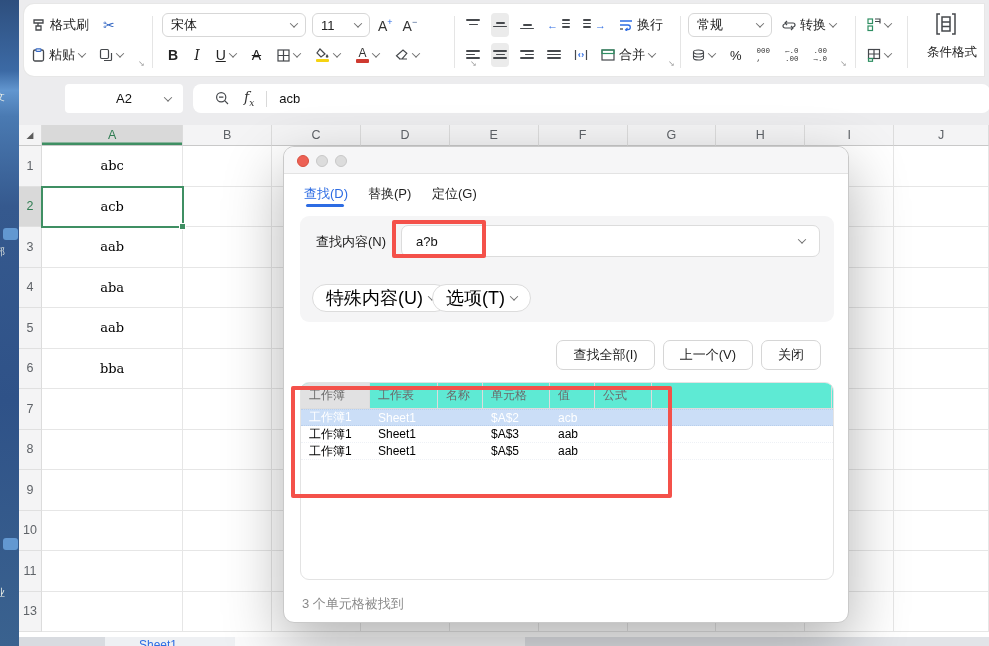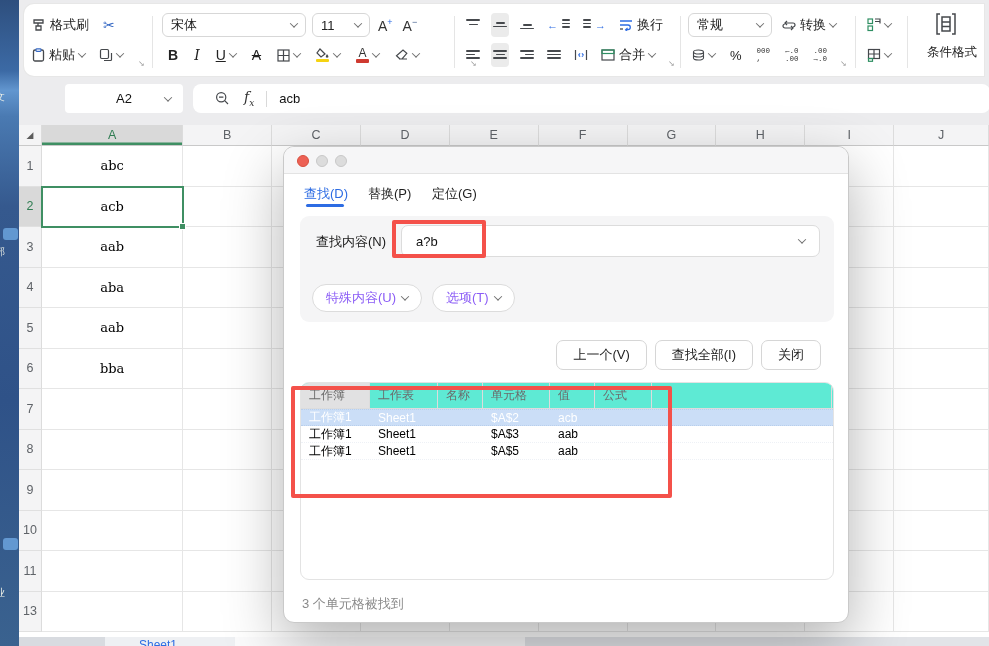--- a/index.html
+++ b/index.html
@@ -79,21 +79,21 @@
   .dtab { position:absolute; top:38px; font-size:13px; color:#1f1f1f; }
   .dtab.active { color:#2d6ce3; }
   .dtab-underline { position:absolute; top:57px; height:3px; width:38px; border-radius:2px; background:#2d6ce3; }
   #findPanel { position:absolute; left:16px; top:69px; width:534px; height:106px; background:#f5f5f6; border-radius:9px; }
   #findLabel { position:absolute; left:16px; top:17px; font-size:13px; color:#1a1a1a; }
   #findCombo { position:absolute; left:101px; top:9px; width:419px; height:32px; background:#fff;
     border:1px solid #dcdcdc; border-radius:7px; display:flex; align-items:center; font-size:13px; color:#111; }
   #findCombo .val { padding-left:14px; }
   #findCombo .chev { position:absolute; right:14px; }
   .pill { position:absolute; top:68px; height:28px; border:1px solid #dcdcdc; border-radius:15px; background:#fff;
-    display:flex; align-items:center; gap:6px; padding:0 13px; font-size:13px; color:#8b5cf6; }
+    display:flex; align-items:center; gap:6px; padding:0 13px; font-size:18px; color:#000000; }
   #btnRow { position:absolute; top:193px; right:27px; display:flex; gap:8px; }
   .dbtn { height:30px; border:1px solid #d6d6d6; border-radius:7px; background:#fff; display:flex;
     align-items:center; padding:0 16px; font-size:13px; color:#1d1d1d; }
   .dbtn.primary { background:#2d6ce3; border-color:#2d6ce3; color:#fff; }
   #resultsPanel { position:absolute; left:16px; top:235px; width:534px; height:198px; background:#fff;
     border:1px solid #e3e3e3; border-radius:9px; overflow:hidden; }
   .rhdr { display:flex; height:26px; background:#5eead4; border-bottom:1px solid #dcdcdc; }
   .rhcell { display:flex; align-items:center; padding-left:8px; font-size:12px; color:#6b6b6b;
     border-right:1px solid #dcdcdc; }
   .rhcell.first { background:#e1e1e2; }
@@ -650,22 +650,22 @@
       <span>特殊内容(U)</span>
       <span class="chev"></span>
     </div>
     <div class="pill" style="left:132px;">
       <span>选项(T)</span>
       <span class="chev"></span>
     </div>
   </div>
 
   <div id="btnRow">
+    <div class="dbtn">查找全部(I)</div>
     <div class="dbtn">上一个(V)</div>
-    <div class="dbtn">查找全部(I)</div>
     <div class="dbtn">关闭</div>
   </div>
 
   <div id="resultsPanel">
     <div id="resultsHeader" class="rhdr">
         <div class="rhcell first" style="width: 69px;">工作簿</div>
         <div class="rhcell" style="width: 68px;">工作表</div>
         <div class="rhcell" style="width: 45px;">名称</div>
         <div class="rhcell" style="width: 67px;">单元格</div>
         <div class="rhcell" style="width: 45px;">值</div>

